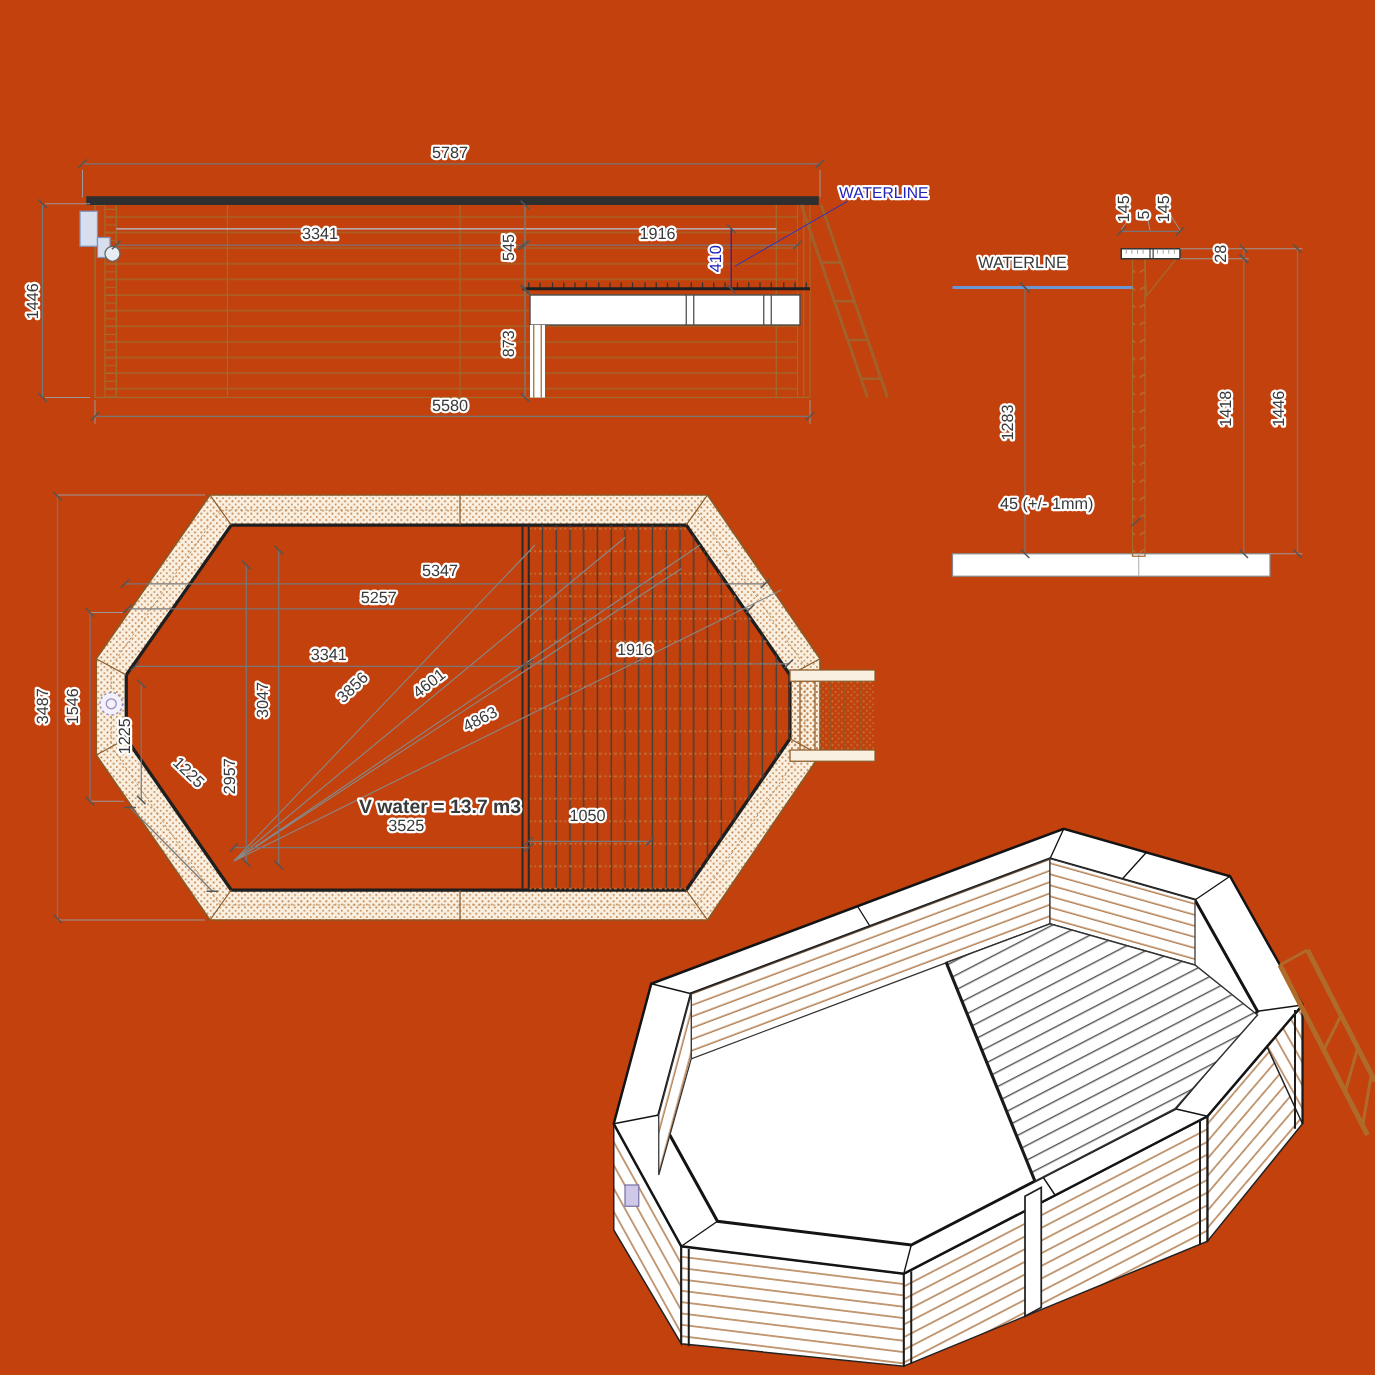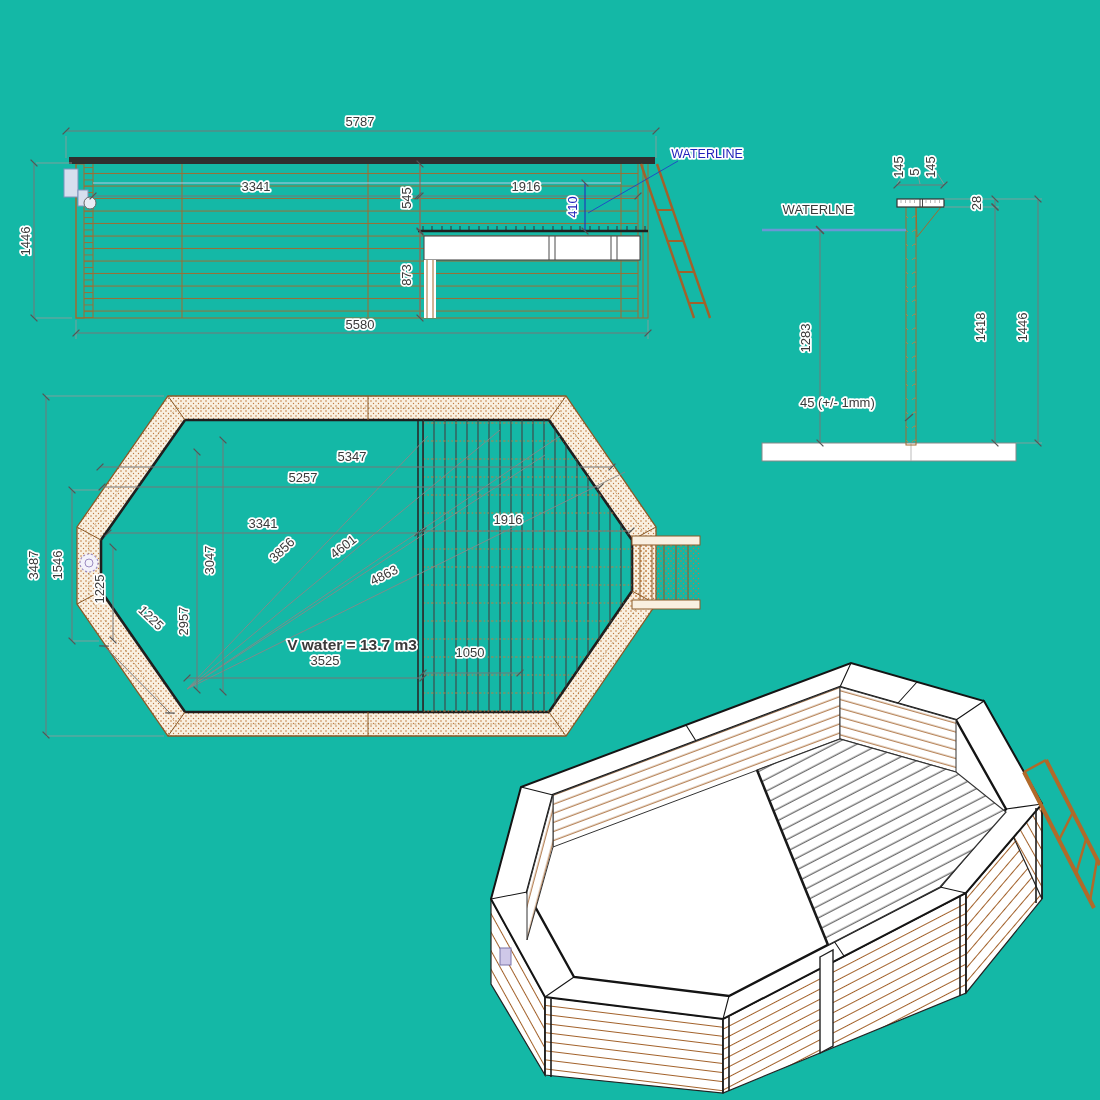--- a/index.html
+++ b/index.html
@@ -1,16 +1,16 @@
 <!DOCTYPE html>
 <html><head>
 <meta charset="utf-8">
 <style>
   html,body{margin:0;padding:0;background:#ffffff;}
-  .stage{position:relative;width:1100px;height:1100px;background:#14b8a6;overflow:hidden;}
+  .stage{position:relative;width:1100px;height:1100px;background:#c2410c;overflow:hidden;}
   svg{display:block;}
   text{font-family:"Liberation Sans","DejaVu Sans",sans-serif;font-size:13px;fill:#3a3a3a;
        paint-order:stroke;stroke:#ffffff;stroke-width:3.5px;stroke-linejoin:round;}
   .blue{fill:#2222bb;}
   .bold{font-weight:bold;font-size:15.5px;}
   .small{font-size:12.5px;}
   .dim{stroke:#777;stroke-width:1;fill:none;}
   .ext{stroke:#9a9a9a;stroke-width:0.8;fill:none;}
   .wood{stroke:#a26a2e;stroke-width:1;fill:none;}
 </style>

